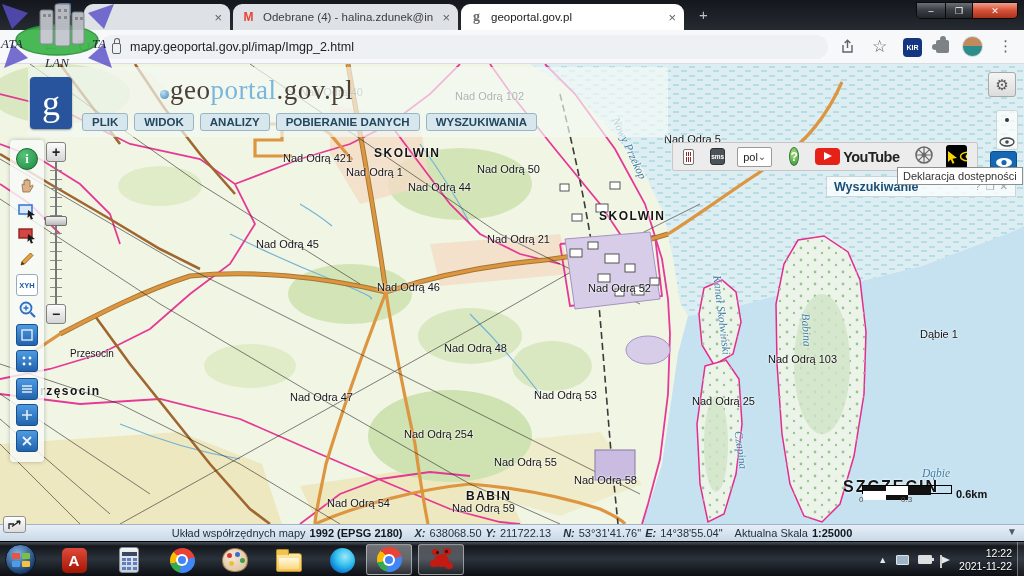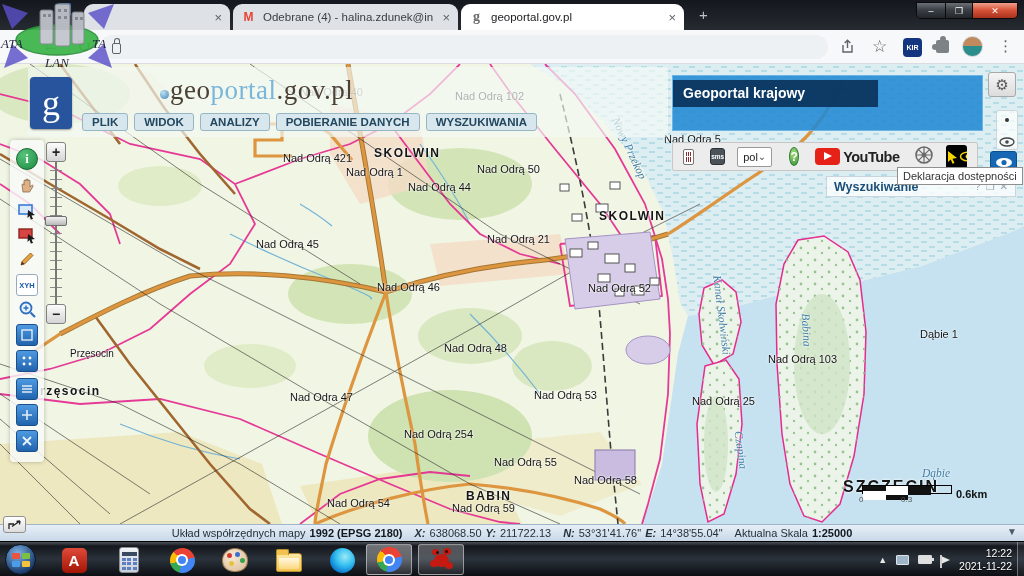--- a/index.html
+++ b/index.html
@@ -231,20 +231,21 @@
       <div class="wbtn" id="w-max">❐</div>
       <div class="wbtn" id="w-close">✕</div>
     </div>
   </div>
 
   <div id="btoolbar">
     <span class="navic" style="left:42px;">←</span>
     <span class="navic" style="left:77px;">↻</span>
     <div id="urlpill">
       <span id="lock"></span>
+      <span id="url">mapy.geoportal.gov.pl/imap/Imgp_2.html</span>
     </div>
     <span class="rightic" style="left:840px;top:9px;">
       <svg width="15" height="15" viewBox="0 0 15 15">
           <path d="M3,6 v7 h9 v-7" fill="none" stroke="#5f6368" stroke-width="1.4"></path>
           <path d="M7.5,9 V1.5 M4.7,4 L7.5,1.2 L10.3,4" fill="none" stroke="#5f6368" stroke-width="1.4"></path>
         </svg>
     </span>
     <span class="rightic" style="left:872px;font-size:17px;top:6px;">☆</span>
     <div id="kir-ext">KIR</div>
     <div id="puzzle"></div>
@@ -421,24 +422,20 @@
       <div id="gtitle"><span class="t-geo">geo</span><span class="t-portal">portal</span><span class="t-sfx">.gov.pl</span></div>
       <div id="gmenu">
         <span class="gmenu-btn">PLIK</span>
         <span class="gmenu-btn">WIDOK</span>
         <span class="gmenu-btn">ANALIZY</span>
         <span class="gmenu-btn">POBIERANIE DANYCH</span>
         <span class="gmenu-btn">WYSZUKIWANIA</span>
       </div>
     </div>
 
-    <div id="bluepanel">
-      <div class="darkband"></div>
-      <div class="ptitle">Geoportal krajowy</div>
-    </div>
 
     <div id="gearbtn">⚙</div>
     <div id="sidestrip"></div>
     <div id="dot-ic"></div>
     <span id="eye-ic">
       <svg width="16" height="10" viewBox="0 0 16 10">
           <ellipse cx="8" cy="5" rx="7" ry="4" fill="none" stroke="#444" stroke-width="1.3"></ellipse>
           <circle cx="8" cy="5" r="1.8" fill="#444"></circle>
         </svg>
     </span>

